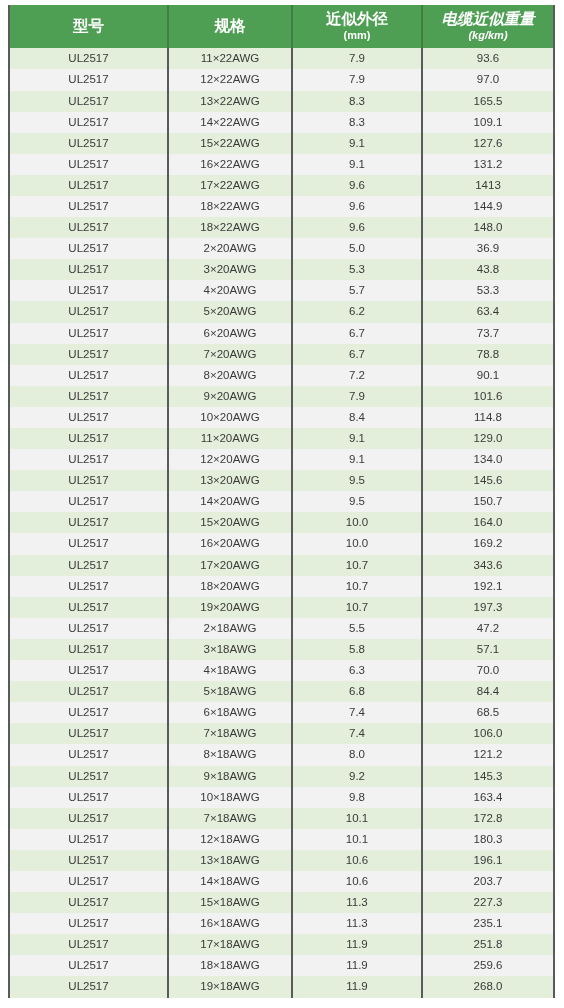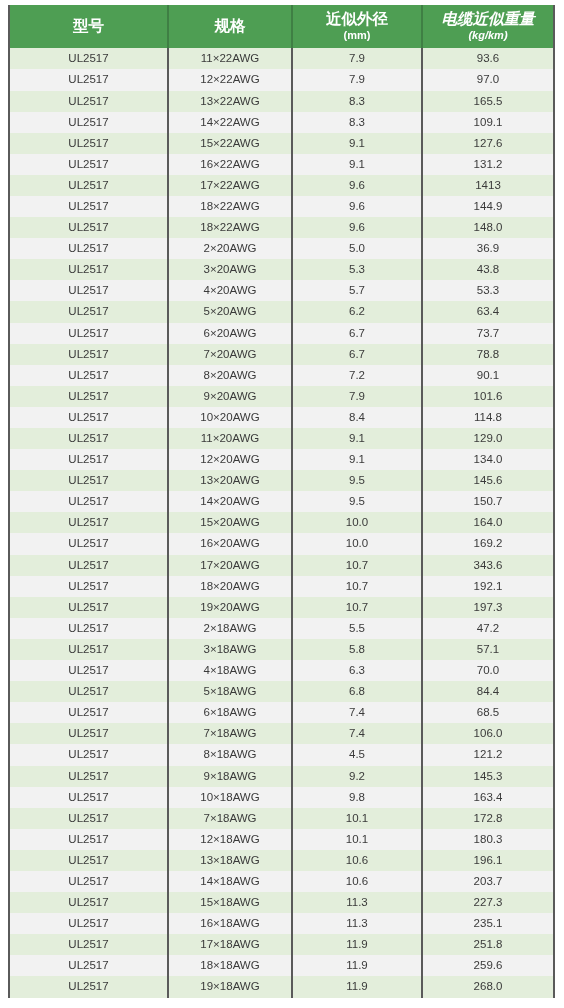--- a/index.html
+++ b/index.html
@@ -280,21 +280,21 @@
         </tr>
         <tr class="odd">
           <td>UL2517</td>
           <td>7×18AWG</td>
           <td>7.4</td>
           <td>106.0</td>
         </tr>
         <tr class="even">
           <td>UL2517</td>
           <td>8×18AWG</td>
-          <td>4.5</td>
+          <td>8.0</td>
           <td>121.2</td>
         </tr>
         <tr class="odd">
           <td>UL2517</td>
           <td>9×18AWG</td>
           <td>9.2</td>
           <td>145.3</td>
         </tr>
         <tr class="even">
           <td>UL2517</td>

